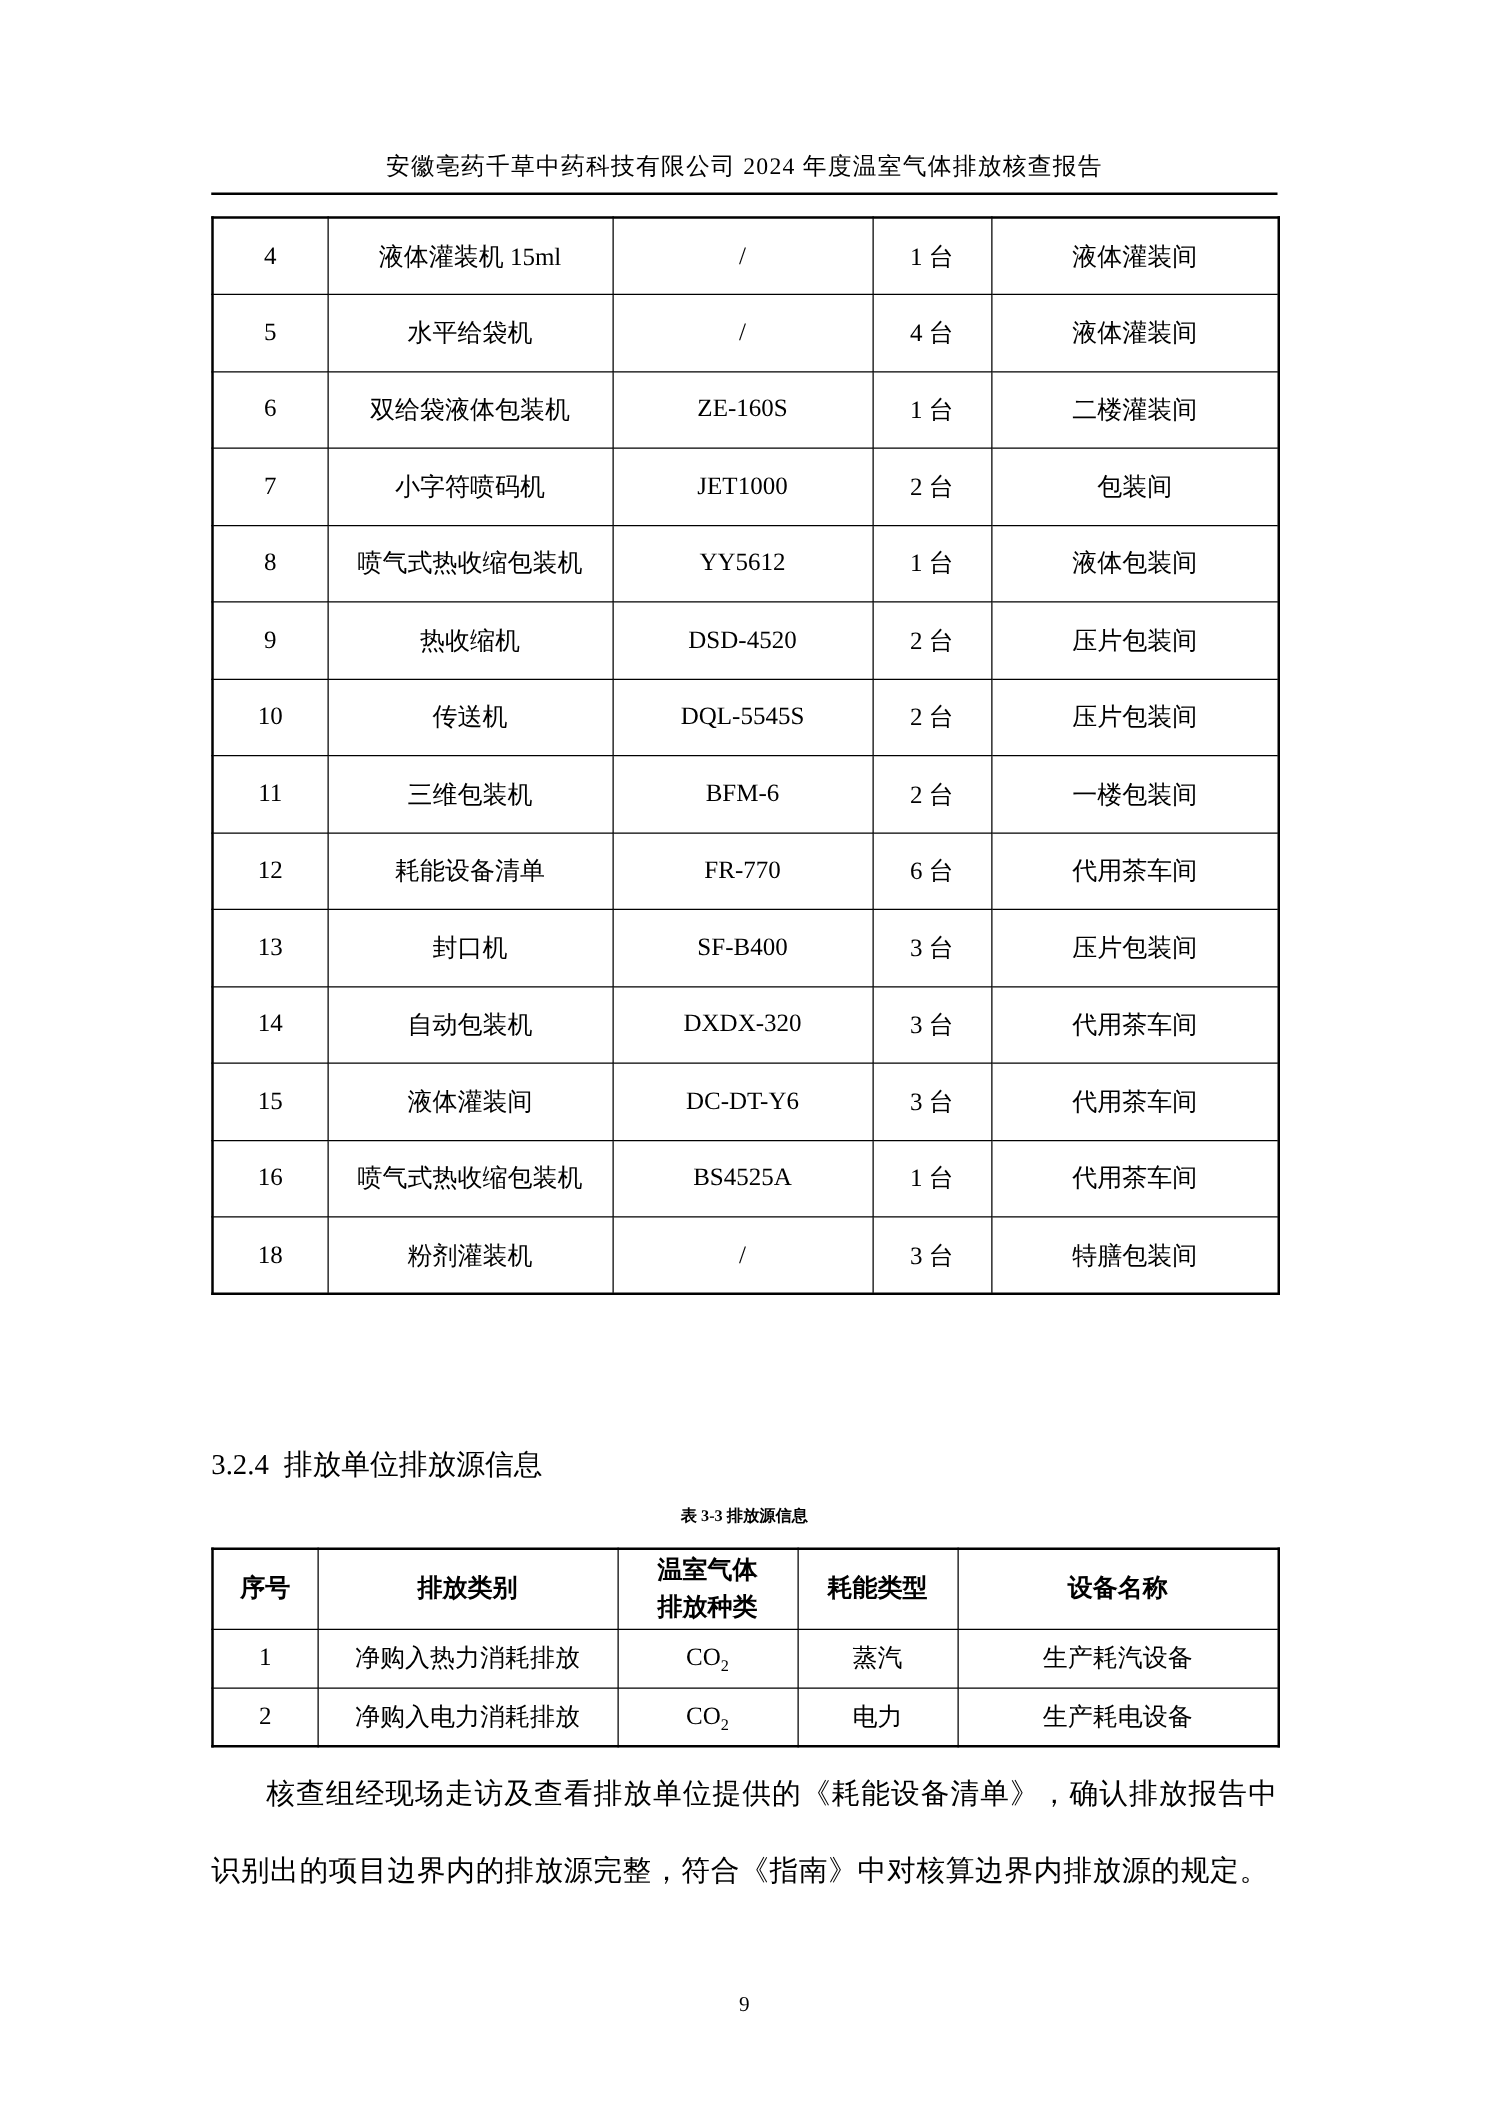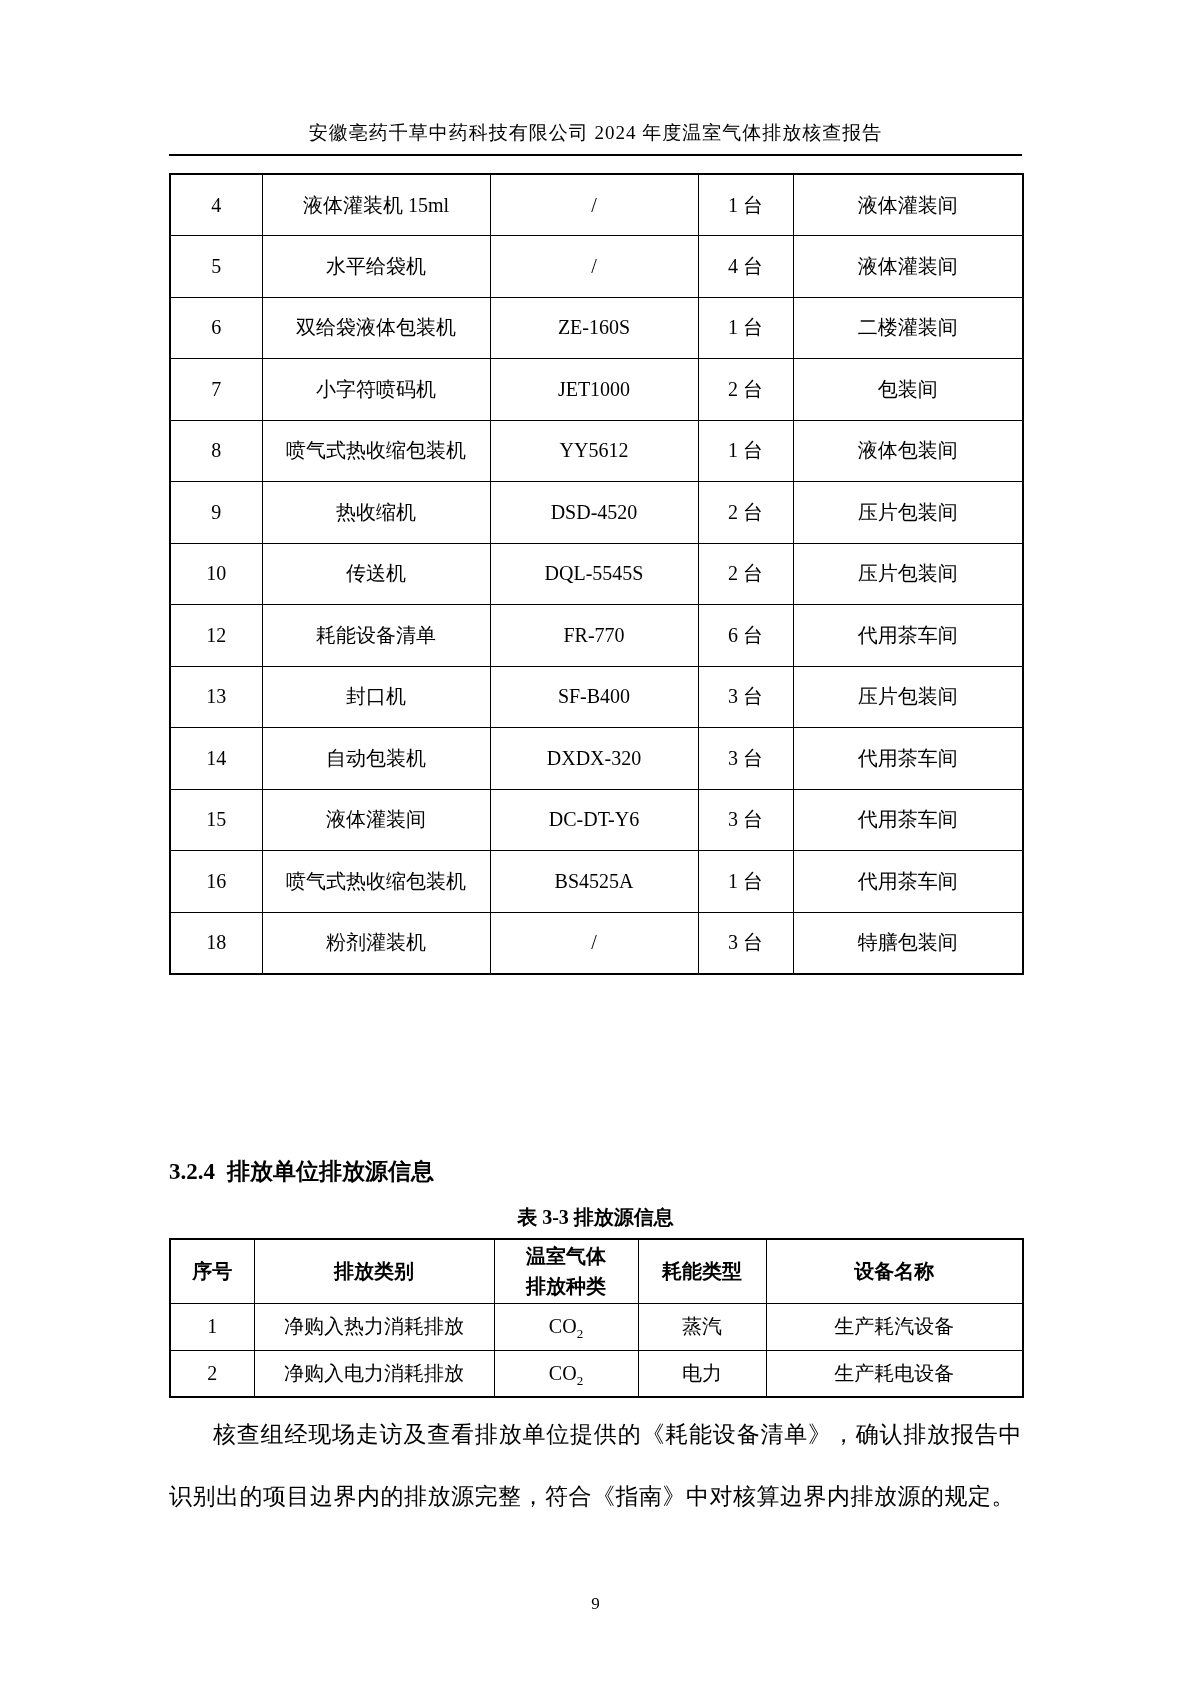--- a/index.html
+++ b/index.html
@@ -33,26 +33,26 @@
     border:1.5px solid #000;
     text-align:center; vertical-align:middle;
     font-size:20px; font-weight:normal;
     padding:0 2px;
     overflow:hidden;
   }
   table.equip { top:135px; }
   table.equip td { height:61.5px; }
   .section-heading {
     position:absolute; top:1118px; left:0;
-    font-size:23px; font-weight:bold; white-space:nowrap;
+    font-size:23px; font-weight:normal; white-space:nowrap;
   }
   .section-heading .sec-num { margin-right:12px; }
   .table-caption {
     position:absolute; top:1166px; left:0; width:100%;
-    text-align:center; font-size:20px; font-weight:bold;
+    text-align:center; font-size:13px; font-weight:bold;
     white-space:nowrap;
   }
   table.emission { top:1200px;padding-left:24px; }
   table.emission th { height:64px; font-weight:bold; line-height:30px; }
   table.emission td { height:47px; }
   sub.gas-sub { font-size:13px; line-height:0; }
   .body-paragraph {
     position:absolute; top:1366px; left:0; width:853px;
     font-size:23px; line-height:62px;
     text-align:justify; text-justify:inter-ideograph;
@@ -124,20 +124,27 @@
         <td>压片包装间</td>
       </tr>
       <tr>
         <td>10</td>
         <td>传送机</td>
         <td>DQL-5545S</td>
         <td>2 台</td>
         <td>压片包装间</td>
       </tr>
       <tr>
+        <td>11</td>
+        <td>三维包装机</td>
+        <td>BFM-6</td>
+        <td>2 台</td>
+        <td>一楼包装间</td>
+      </tr>
+      <tr>
         <td>12</td>
         <td>耗能设备清单</td>
         <td>FR-770</td>
         <td>6 台</td>
         <td>代用茶车间</td>
       </tr>
       <tr>
         <td>13</td>
         <td>封口机</td>
         <td>SF-B400</td>

